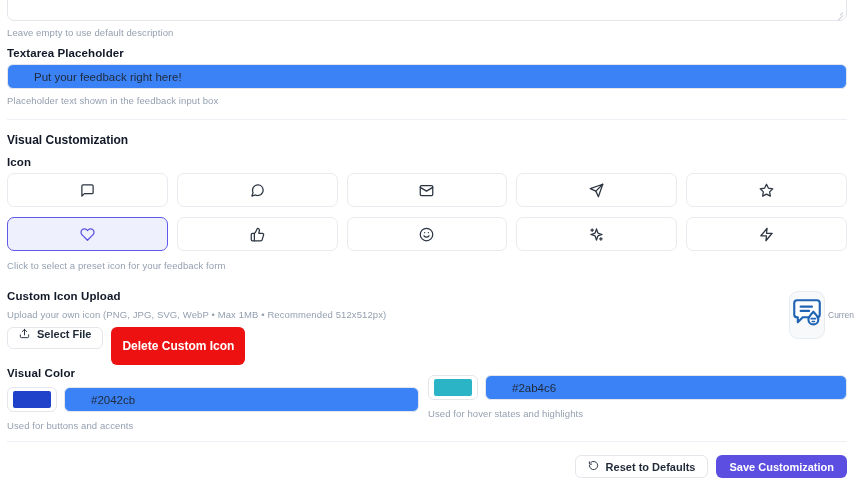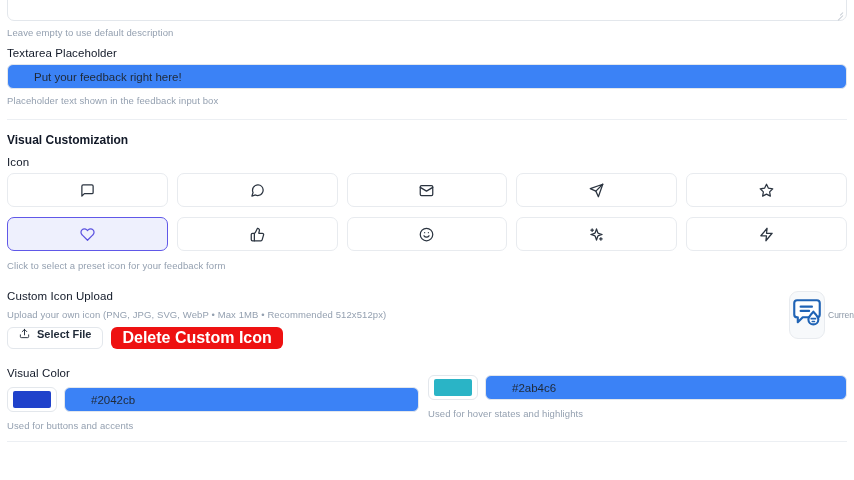--- a/index.html
+++ b/index.html
@@ -7,21 +7,21 @@
     width: 854px; height: 480px;
     background: #ffffff;
     font-family: "Liberation Sans", sans-serif;
     color: #111827;
     overflow: hidden;
   }
   .page { position: relative; width: 854px; height: 480px; padding: 0 7px; }
 
   
   .label {
-    font-size: 11.5px; font-weight: normal; color: #111827;
+    font-size: 11.5px; font-weight: bold; color: #111827;
     letter-spacing: .1px;
   }
   .help {
     font-size: 9.5px; color: #94a0b0; letter-spacing: .1px;
   }
   .field {
     width: 100%; height: 25px;
     border: 1px solid #e3e7ec; border-radius: 6px;
     background: #3b82f6;
     display: flex; align-items: center;
@@ -94,24 +94,24 @@
   .row-help-4 { position: absolute; left: 7px; top: 309px; }
 
   .btn-row { position: absolute; left: 7px; top: 327px; display: flex; gap: 8px; }
   .btn-select {
     height: 22px; padding: 0 11px;
     border: 1px solid #e3e7ec; border-radius: 6px; background: #fff;
     display: flex; align-items: flex-start; gap: 7px;
     font-size: 11px; font-weight: bold; color: #1f2937;
   }
   .btn-delete {
-    height: 22px; padding: 0 11px;
+    height: 38px; padding: 0 11px;
     border: none; border-radius: 6px; background: #ee1111;
     display: flex; align-items: center;
-    font-size: 16px; font-weight: bold; color: #fff;
+    font-size: 12px; font-weight: bold; color: #fff;
   }
 
   
   .current-wrap {
     position: absolute; right: 7px; top: 291px;
     width: 58px; display: flex; flex-direction: row; align-items: center; gap: 3px;
   }
   .current-thumb {
     width: 48px; height: 48px;
     border: 1px solid #e8ebef; border-radius: 9px;
@@ -325,14 +325,28 @@
       <div class="swatch-box">
         <div class="swatch" style="background:#2ab4c6"></div>
       </div>
       <div class="field hex-input">#2ab4c6</div>
     </div>
     <div class="help color-help">Used for hover states and highlights</div>
   </div>
 
   <div class="divider div-2"></div>
 
+  <div class="footer">
+    <div class="btn-reset">
+      <span>
+        <svg width="11" height="11" viewBox="0 0 24 24" fill="none" stroke="currentColor" stroke-width="2" stroke-linecap="round" stroke-linejoin="round">
+          <path d="M3 12a9 9 0 1 0 3-6.7"></path>
+          <polyline points="3 4 3 9 8 9"></polyline>
+        </svg>
+      </span>
+      <span>Reset to Defaults</span>
+    </div>
+    <div class="btn-save" style="background: rgb(91, 78, 224);">
+      <span>Save Customization</span>
+    </div>
+  </div>
 
 </div>
 
 </body></html>

